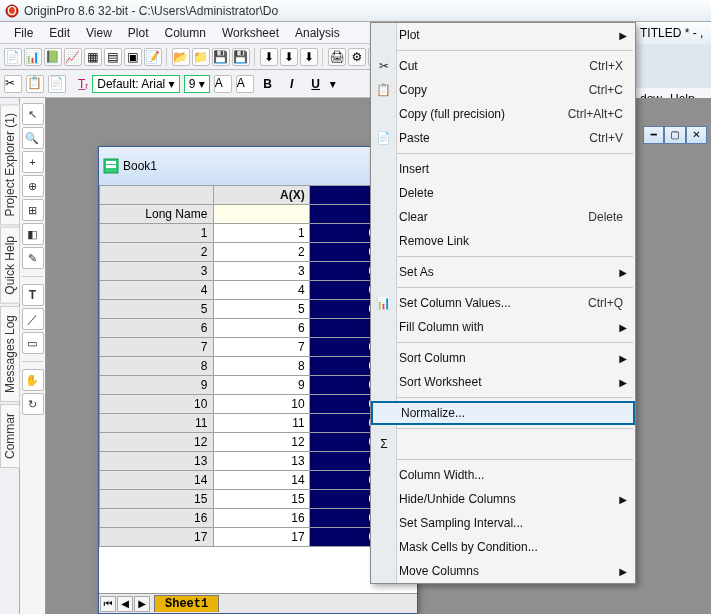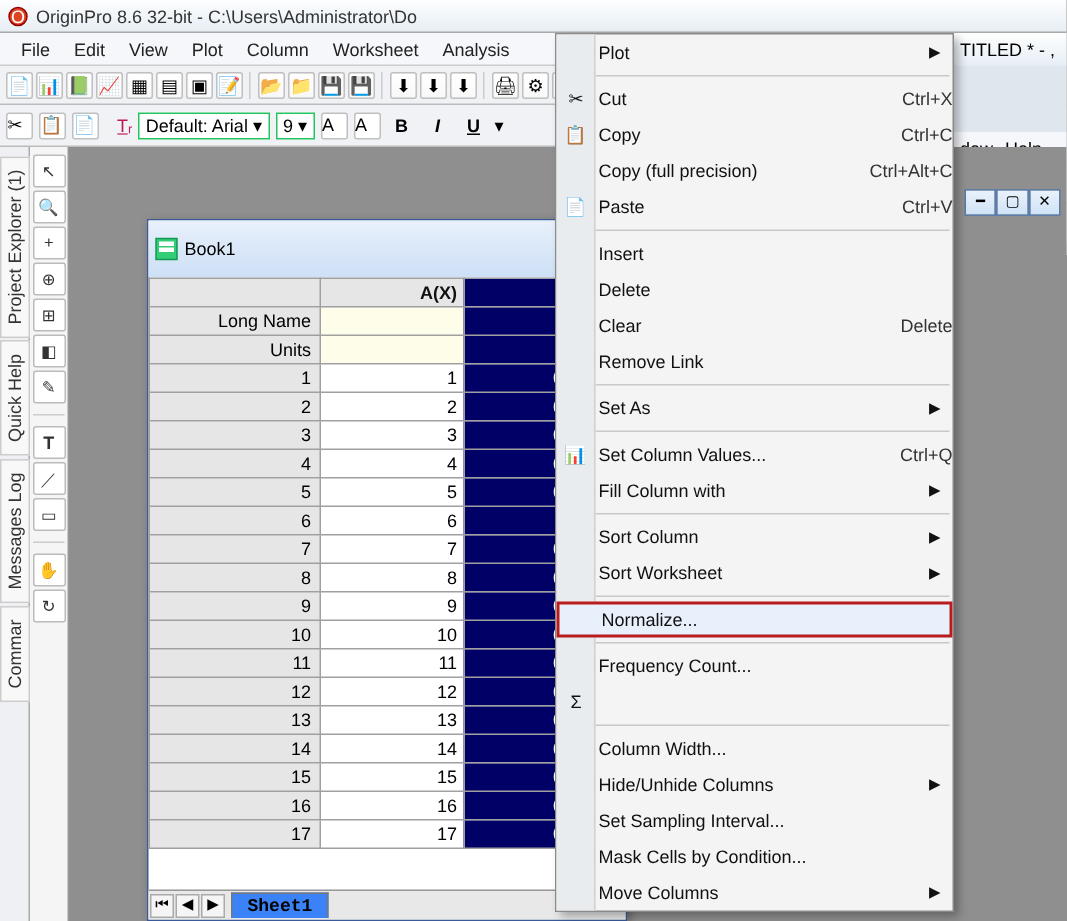--- a/index.html
+++ b/index.html
@@ -31,29 +31,29 @@
 .grid { width: 100%; border-collapse: collapse; table-layout: fixed; }
 .grid th, .grid td { border: 1px solid #a0a0a0; padding: 1px 4px; height: 19px; text-align: right; background: #fff; }
 .grid th { background: #e6e6e6; color:#111; }
 .grid .rowhdr { background: #e6e6e6; text-align: right; padding-right: 6px; }
 .grid .labelrow td.rowhdr { text-align: right; }
 .grid .labelrow td.cell { background: #fdfdea; }
 .grid .selcol { background: #000066; color: #fff; }
 .sheet-tabs { position: absolute; bottom: 0; left: 0; right: 0; height: 20px; background: #e8e8e8; border-top: 1px solid #999; display:flex; align-items:center; }
 .st-nav { display:flex; }
 .st-nav .n { width: 16px; height: 16px; border:1px solid #aaa; background:#f5f5f5; margin-left:1px; text-align:center; line-height:14px; font-size:10px; }
-.st-tab { background: #3b82f6; border: 1px solid #777; border-bottom: none; padding: 1px 10px; margin-left: 4px; font-family: "Courier New", monospace; font-weight:bold; }
+.st-tab { background: #eab308; border: 1px solid #777; border-bottom: none; padding: 1px 10px; margin-left: 4px; font-family: "Courier New", monospace; font-weight:bold; }
 .ctxmenu { position: absolute; top: 22px; left: 370px; width: 266px; background: #f4f4f4; border: 1px solid #8a8a8a; box-shadow: 3px 3px 6px rgba(0,0,0,.3); z-index: 50; }
 .ctxmenu .row { display:flex; align-items:center; height: 24px; padding: 0 8px 0 28px; position:relative; color:#111; }
 .ctxmenu .row .arrow { position:absolute; right:8px; font-size:10px; }
-.ctxmenu .row .sc { position:absolute; right:0; color:#333; }
+.ctxmenu .row .sc { position:absolute; right:12px; color:#333; }
 .ctxmenu .row .ic { position:absolute; left:4px; width:18px; height:18px; display:flex; align-items:center; justify-content:center; }
 .ctxmenu .sep { height: 1px; background: #c8c8c8; margin: 3px 2px 3px 26px; }
 .ctxmenu .iconstrip { position:absolute; left:0; top:0; bottom:0; width:26px; background:#e8ecef; border-right:1px solid #d0d0d0; }
-.ctxmenu .highlight { border: 2px solid #b91c1c; background: #e8f0fb; }
+.ctxmenu .highlight { border: 2px solid #0369a1; background: #e8f0fb; }
 .rhs { position: absolute; top: 22px; left: 636px; width: 75px; height: 592px; background:#dfe6ee; }
 .rhs .menubar2 { height: 22px; background: #f5f7fa; display:flex; align-items:center; padding: 0 4px; border-bottom:1px solid #ccc; gap: 8px; margin-top: 44px; }
 .rhs .toolbar { justify-content:flex-end; }
 .rhs .mdiclient { position:absolute; top:76px; left:0; right:0; bottom:0; background:#8f8f8f; }
 .rhs .winbtns { position:absolute; top: 130px; right: 4px; width: 64px; height: 18px; display:flex; }
 .rhs .winbtn { flex:1; border:1px solid #5b7da8; background: linear-gradient(#eaf2fb,#cfe2f6); text-align:center; line-height:15px; font-size:10px; }
 </style>
 </head>
 <body>
 
@@ -163,25 +163,20 @@
             <tr>
           <th></th>
           <th>A(X)</th>
           <th class="selcol">B(Y)</th>
         </tr>
         <tr class="labelrow">
               <td class="rowhdr">Long Name</td>
               <td class="cell"></td>
               <td class="selcol"></td>
             </tr>
-        <tr class="labelrow">
-              <td class="rowhdr">Units</td>
-              <td class="cell"></td>
-              <td class="selcol"></td>
-            </tr>
         </tbody>
           <tbody id="datarows">
             <tr>
               <td class="rowhdr">1</td>
               <td>1</td>
               <td class="selcol">0.86528</td>
             </tr>
             <tr>
               <td class="rowhdr">2</td>
               <td>2</td>
@@ -365,23 +360,20 @@
   <div class="row">
       <span>Sort Worksheet</span>
       <span class="arrow">▶</span>
     </div>
   <div class="sep"></div>
   <div class="row highlight">
       <span>Normalize...</span>
     </div>
   <div class="sep"></div>
   <div class="row">
-      <span>Frequency Count...</span>
-    </div>
-  <div class="row">
       <span class="ic">Σ</span>
     </div>
   <div class="sep"></div>
   <div class="row">
       <span>Column Width...</span>
     </div>
   <div class="row">
       <span>Hide/Unhide Columns</span>
       <span class="arrow">▶</span>
     </div>

